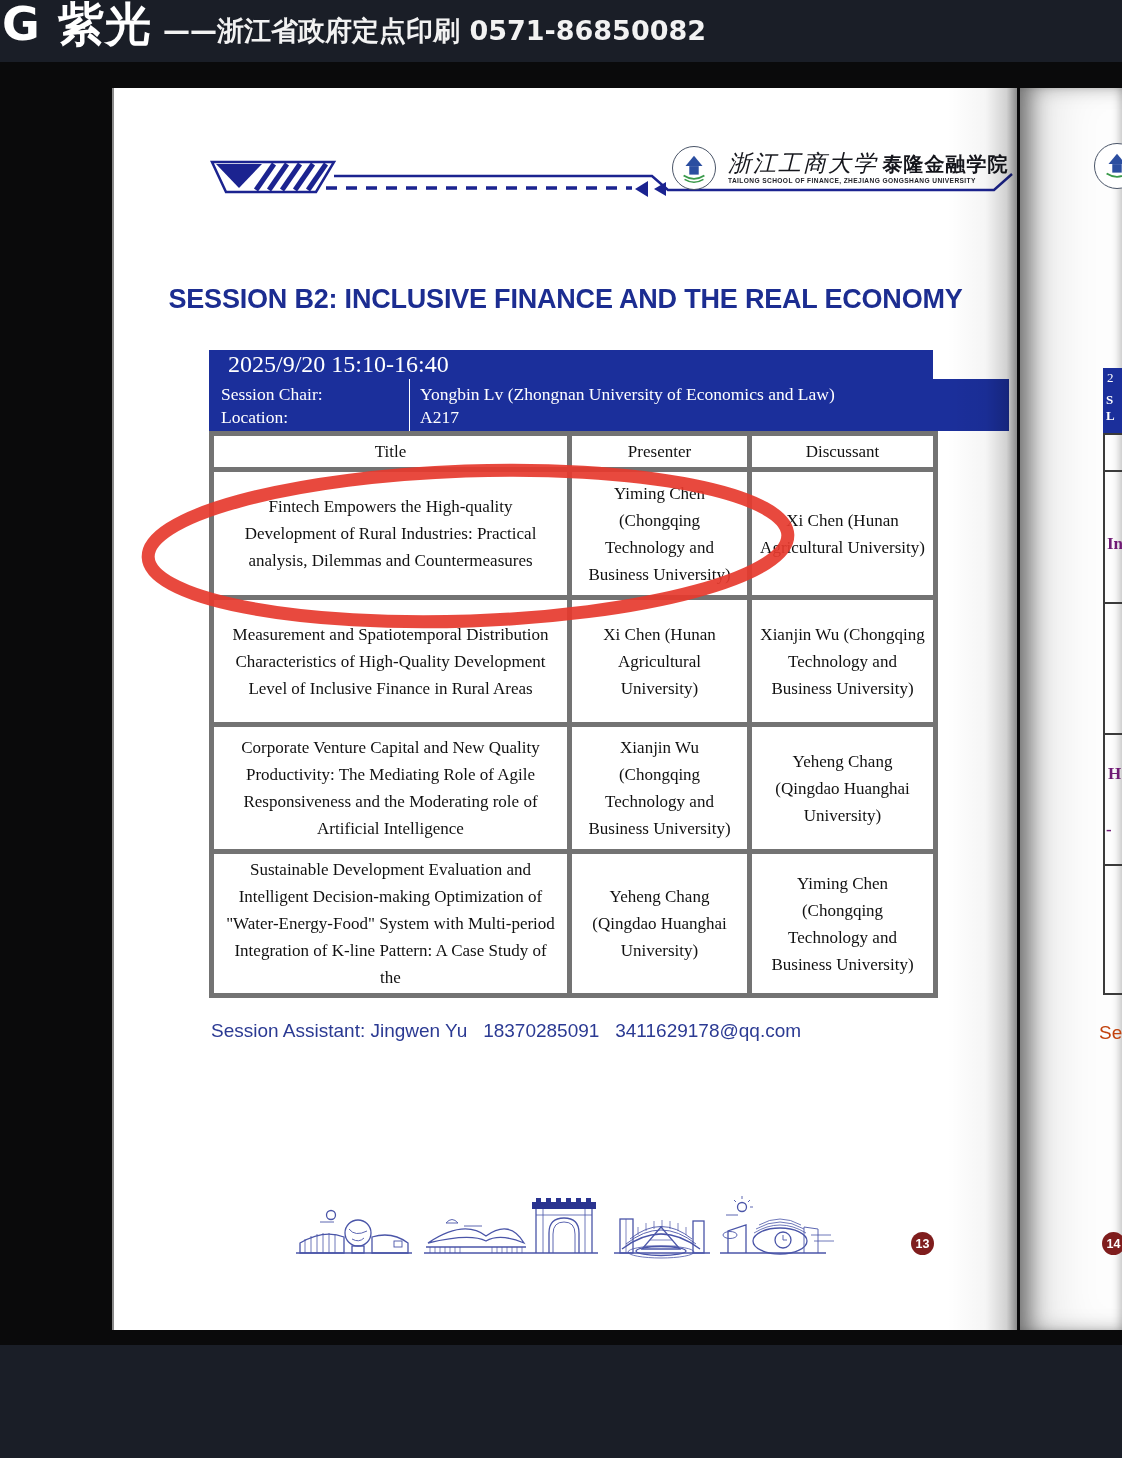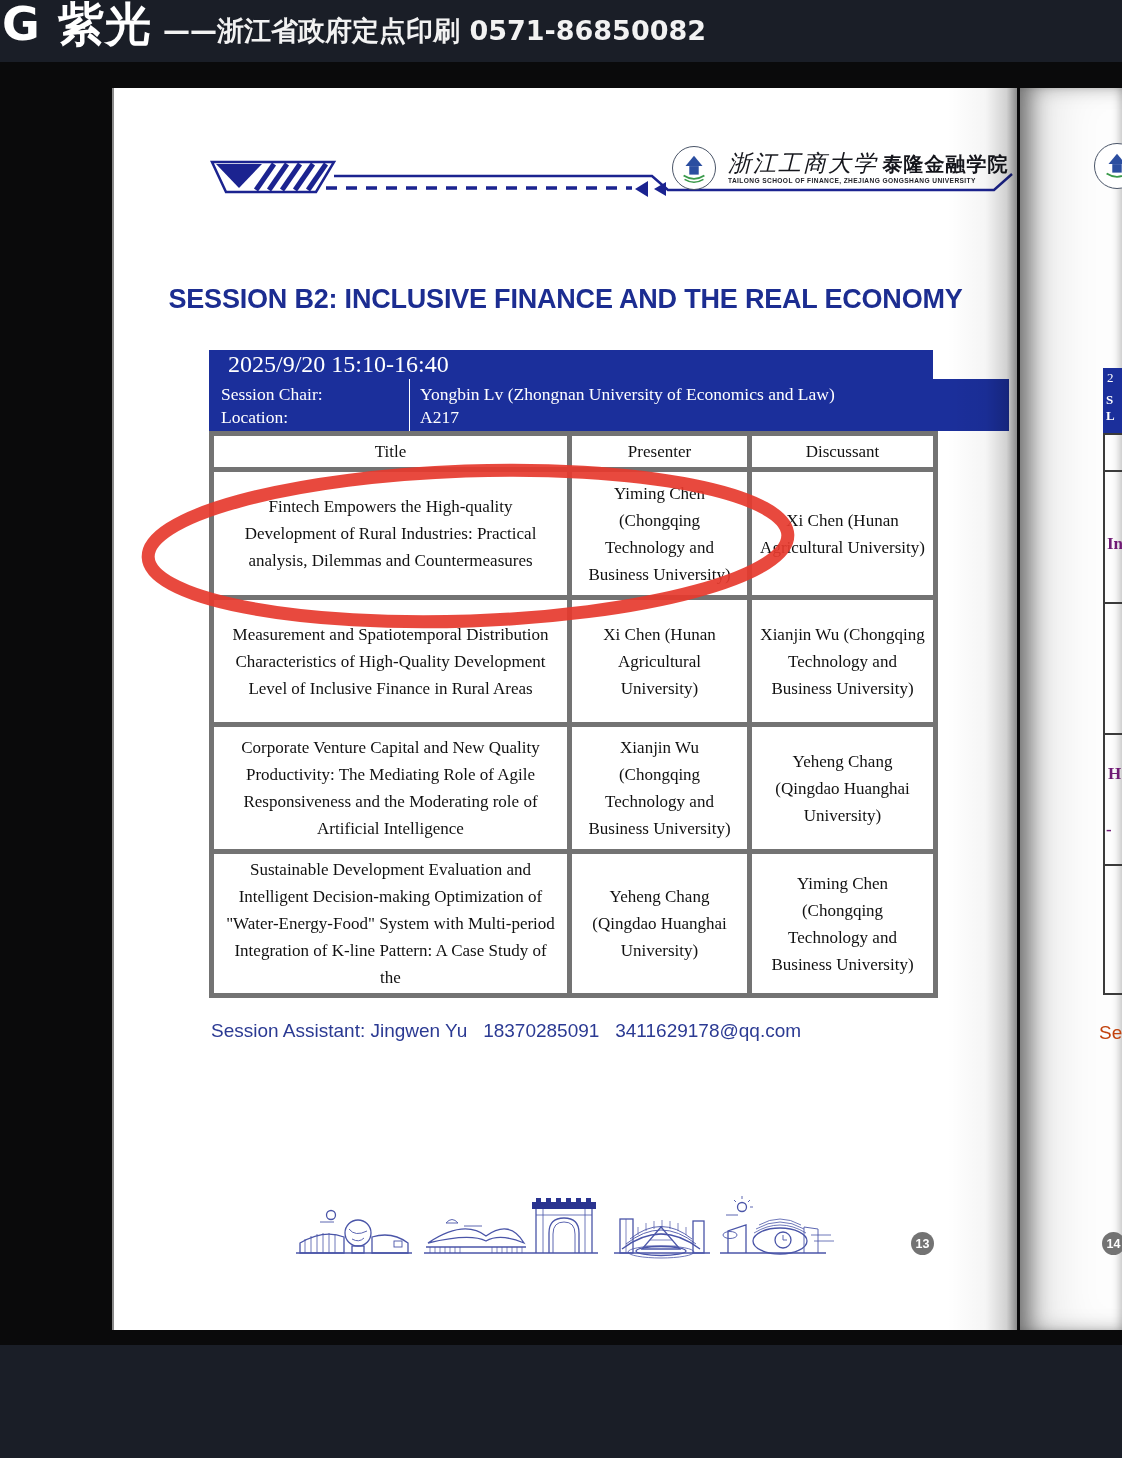--- a/index.html
+++ b/index.html
@@ -58,21 +58,21 @@
   tr.r1 td{height:128px;} tr.r2 td{height:127px;} tr.r3 td{height:127px;} tr.r4 td{height:125px;}
 
   
   .red-ellipse{position:absolute;left:22px;top:368px;width:672px;height:192px;pointer-events:none;z-index:5;}
 
   
   .assistant{position:absolute;left:97px;top:932px;color:#2b3a93;font-size:19px;white-space:pre;}
 
   
   .buildings{position:absolute;left:172px;top:1103px;width:555px;height:72px;}
-  .badge{width:23px;height:23px;border-radius:50%;background:#737373;color:#fff;
+  .badge{width:23px;height:23px;border-radius:50%;background:#7f1d1d;color:#fff;
          font-size:12.5px;font-weight:700;display:flex;align-items:center;justify-content:center;}
   .badge-13{position:absolute;left:797px;top:1144px;}
 
   
   .page-next{position:absolute;left:1020px;top:26px;width:102px;height:1242px;background:#fdfdfd;overflow:hidden;
         box-shadow:inset 16px 0 22px -6px rgba(0,0,0,.5), inset 55px 0 55px -30px rgba(0,0,0,.14),
                    inset -6px 0 8px -4px rgba(0,0,0,.25);}
   .np-seal{position:absolute;left:74px;top:55px;width:44px;height:44px;border-radius:50%;
         border:1.5px solid #4a5568;display:flex;align-items:center;justify-content:center;background:#fff;}
   .np-date{position:absolute;left:83px;top:280px;width:19px;height:19px;font-size:13px;line-height:19px;

